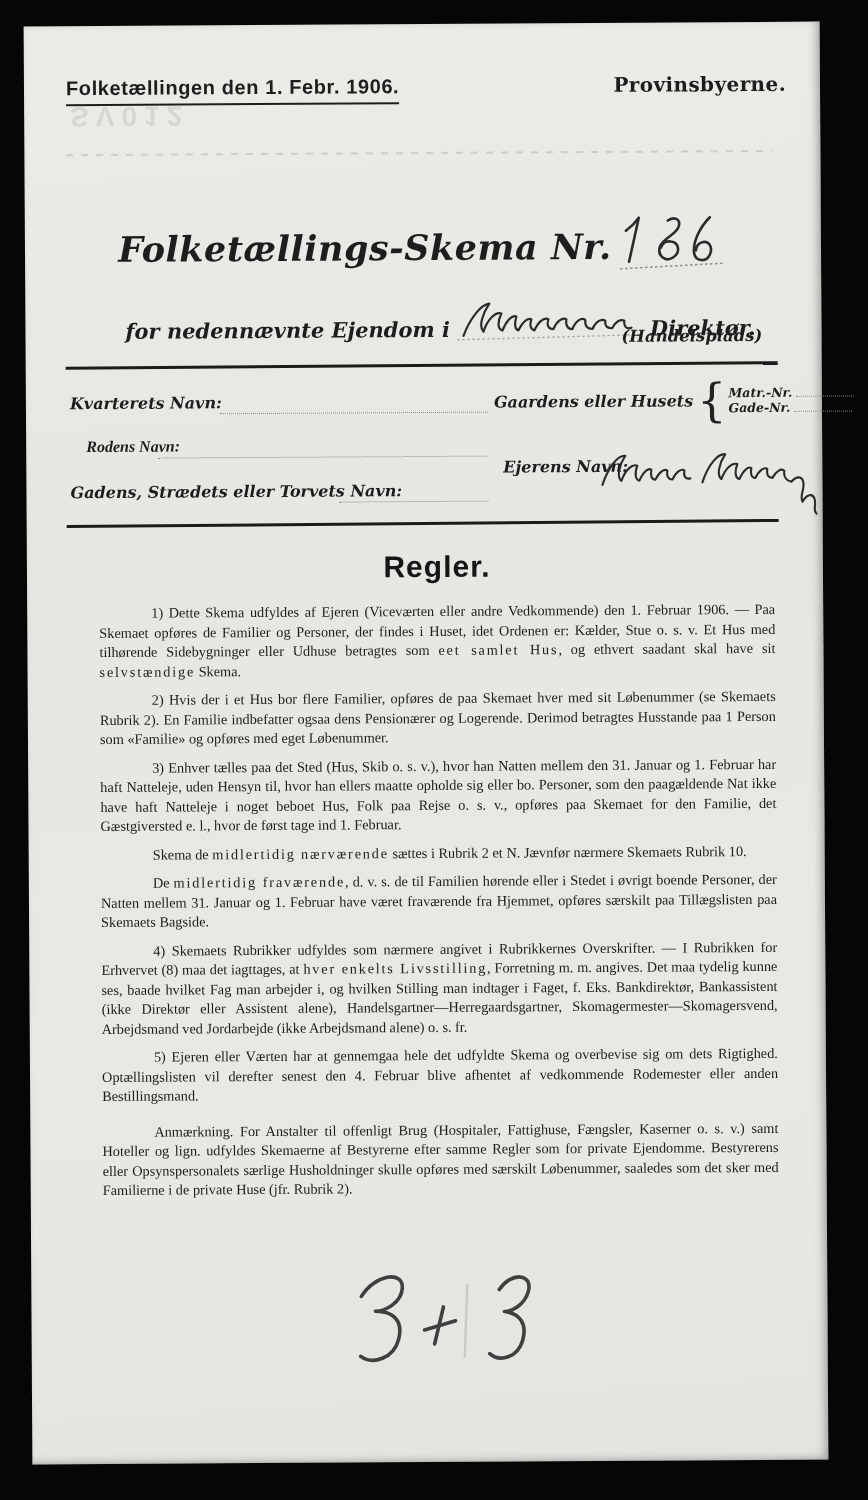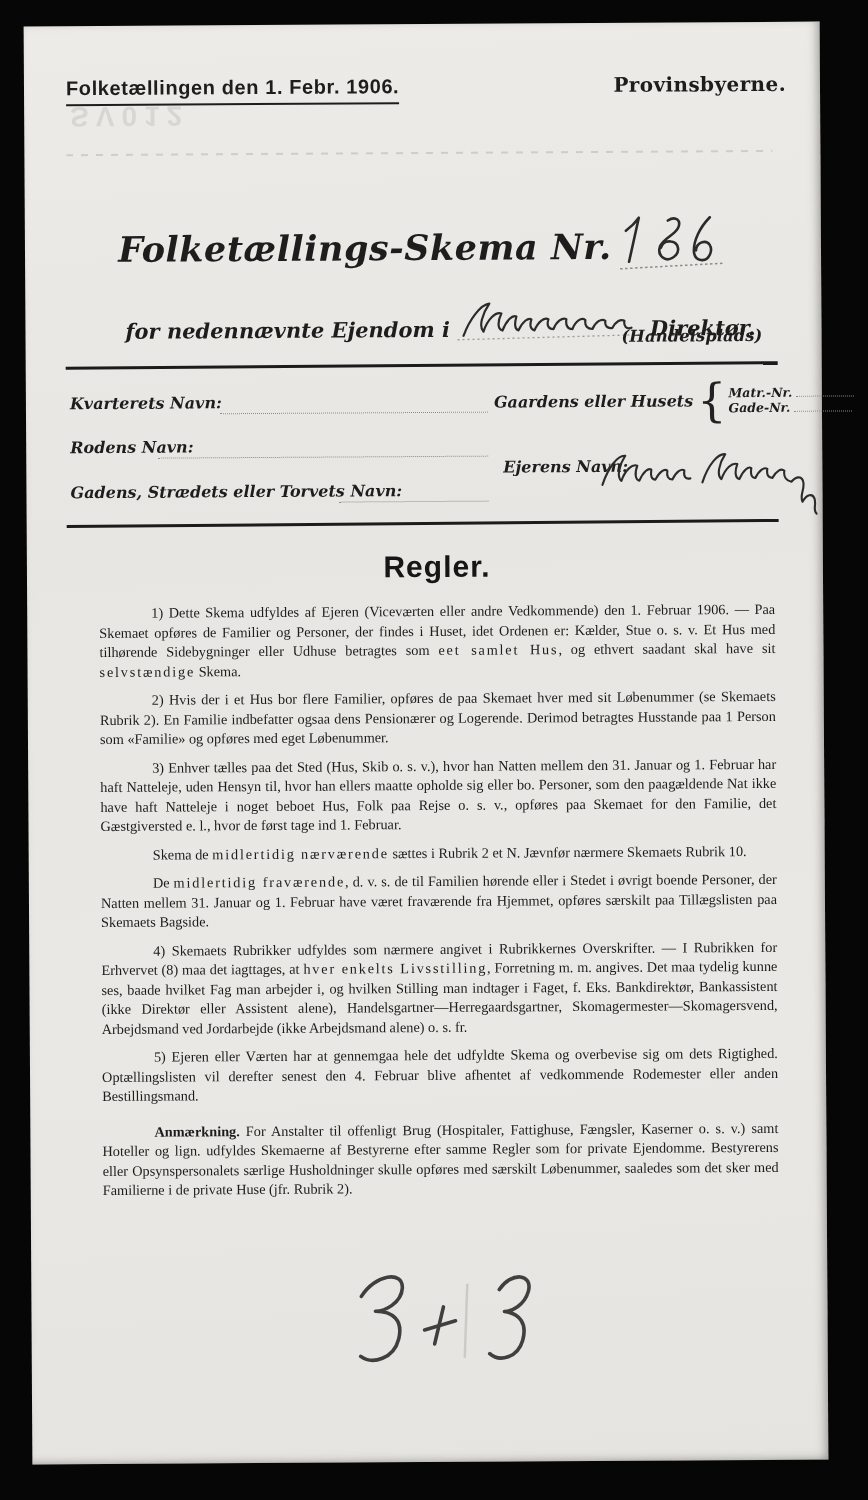--- a/index.html
+++ b/index.html
@@ -67,21 +67,21 @@
     margin:0 0 18px 0;text-align:center;
     font-family:"Liberation Sans",sans-serif;font-weight:bold;font-size:30px;letter-spacing:1px;color:#161616;
   }
   .regler p{
     margin:0 0 9px 0;
     font-family:"Liberation Serif",serif;font-size:14.3px;line-height:19.5px;
     text-align:justify;text-indent:52px;color:#1c1c1c;
   }
   .regler p.anm{margin-top:16px;}
   .regler .spaced{letter-spacing:1.8px;}
-  .regler .bold{font-weight:bold;}
+  .regler .bold{font-weight:normal;}
   .bottom-hand{position:absolute;left:296px;top:1242px;}
   svg{overflow:visible;}
 </style>
 </head>
 <body>
 
 <div class="paper">
 
   <div class="hdr">
     <span class="hdr-left">Folketællingen den 1. Febr. 1906.</span>
@@ -126,21 +126,21 @@
         <span class="small-label">Matr.-Nr.</span>
         <span class="small-line"></span>
       </span>
       <span class="nr-row">
         <span class="small-label">Gade-Nr.</span>
         <span class="small-line"></span>
       </span>
     </span>
   </div>
 
-  <span class="flabel" style="left:44px;top:412px;">Rodens Navn:</span>
+  <span class="flabel" style="left:60px;top:412px;font-family:Liberation Serif, serif;">Rodens Navn:</span>
   <div class="fline" style="left:132px;top:431px;width:330px;"></div>
 
   <span class="flabel" style="left:44px;top:457px;">Gadens, Strædets eller Torvets Navn:</span>
   <div class="fline" style="left:312px;top:476px;width:150px;"></div>
   <span class="flabel" style="left:477px;top:434px;">Ejerens Navn:</span>
   <svg class="hand-svg" style="left:570px;top:428px;" width="232" height="72" viewBox="0 0 232 72" aria-label="Christian Christiansen">
     <g fill="none" stroke="#2b2b2b" stroke-width="2.1" stroke-linecap="round" stroke-linejoin="round">
       <path d="M6,34 C12,16 22,4 29,5 C23,14 20,26 25,30 C29,19 36,13 41,15 C38,23 39,29 43,30 C47,21 52,17 55,19 C54,25 55,29 59,29 C63,21 68,18 71,20 C70,26 72,29 76,29 C80,21 85,18 88,20 C87,26 89,29 94,28"></path>
       <path d="M106,32 C112,14 122,3 129,4 C123,13 120,25 125,29 C129,18 136,12 141,14 C138,22 139,28 143,29 C147,20 152,16 155,18 C154,24 155,28 159,28 C163,20 168,17 171,19 C170,25 172,28 176,28 C180,21 185,18 188,21 C187,27 190,31 195,32 C200,26 206,26 207,33 C208,40 203,46 206,52 C210,45 216,43 218,49 C220,55 216,61 220,64"></path>
     </g>

